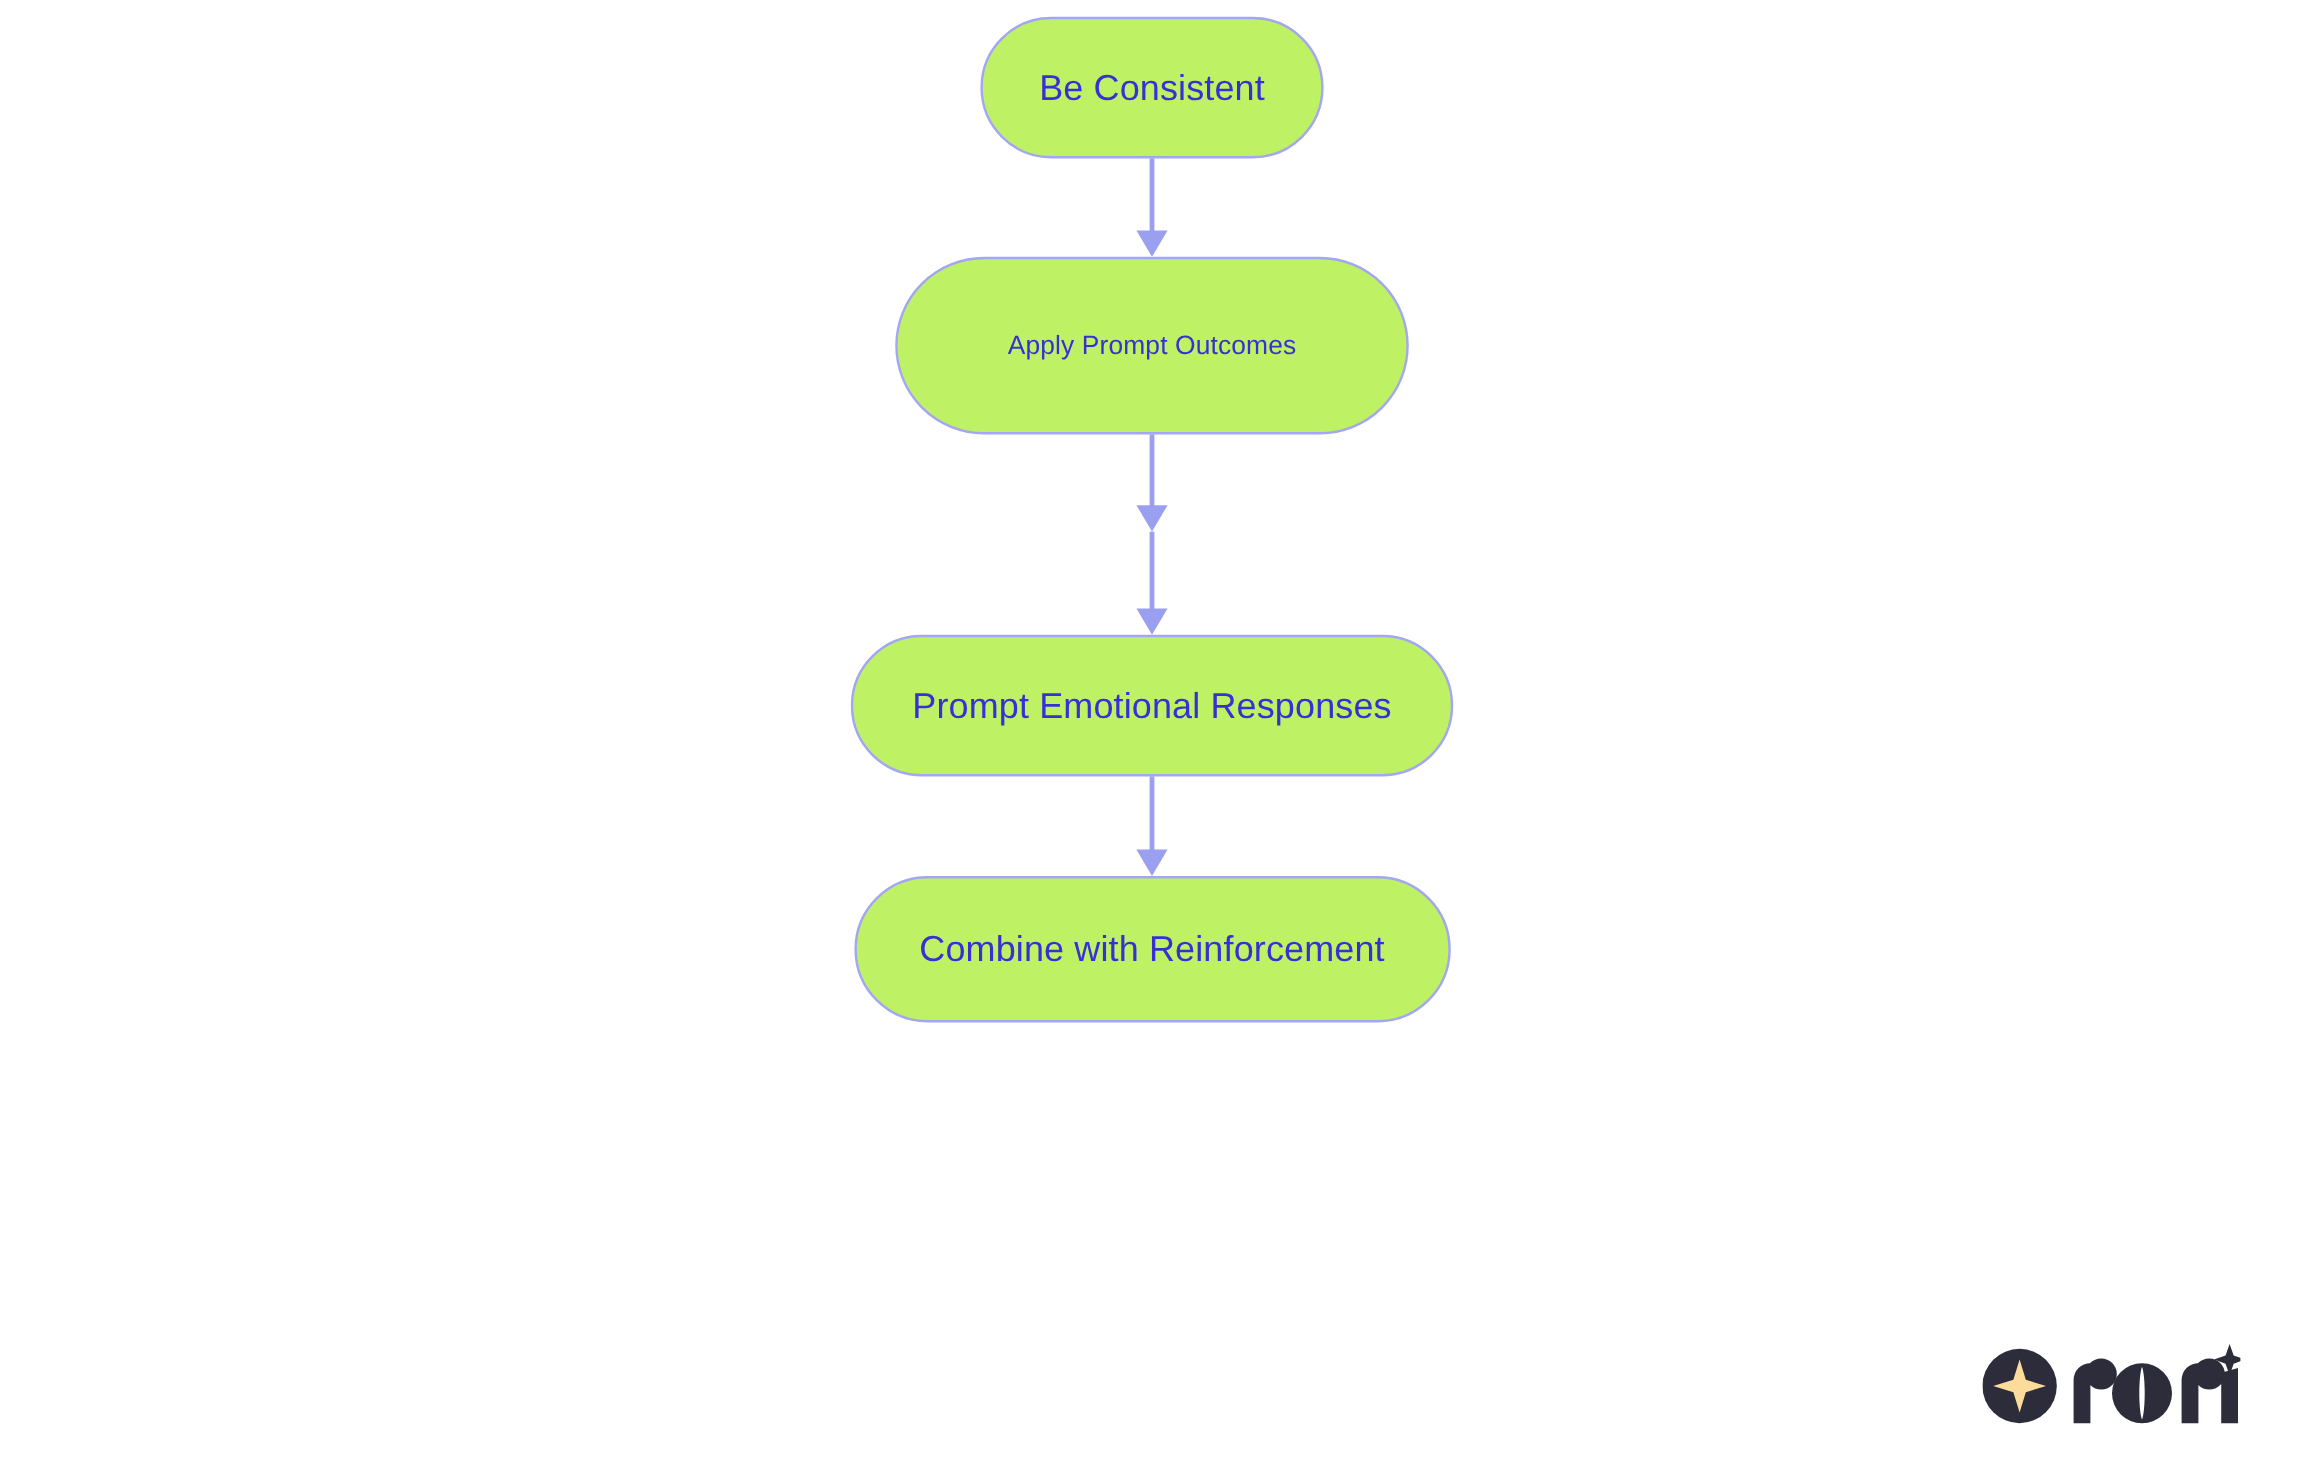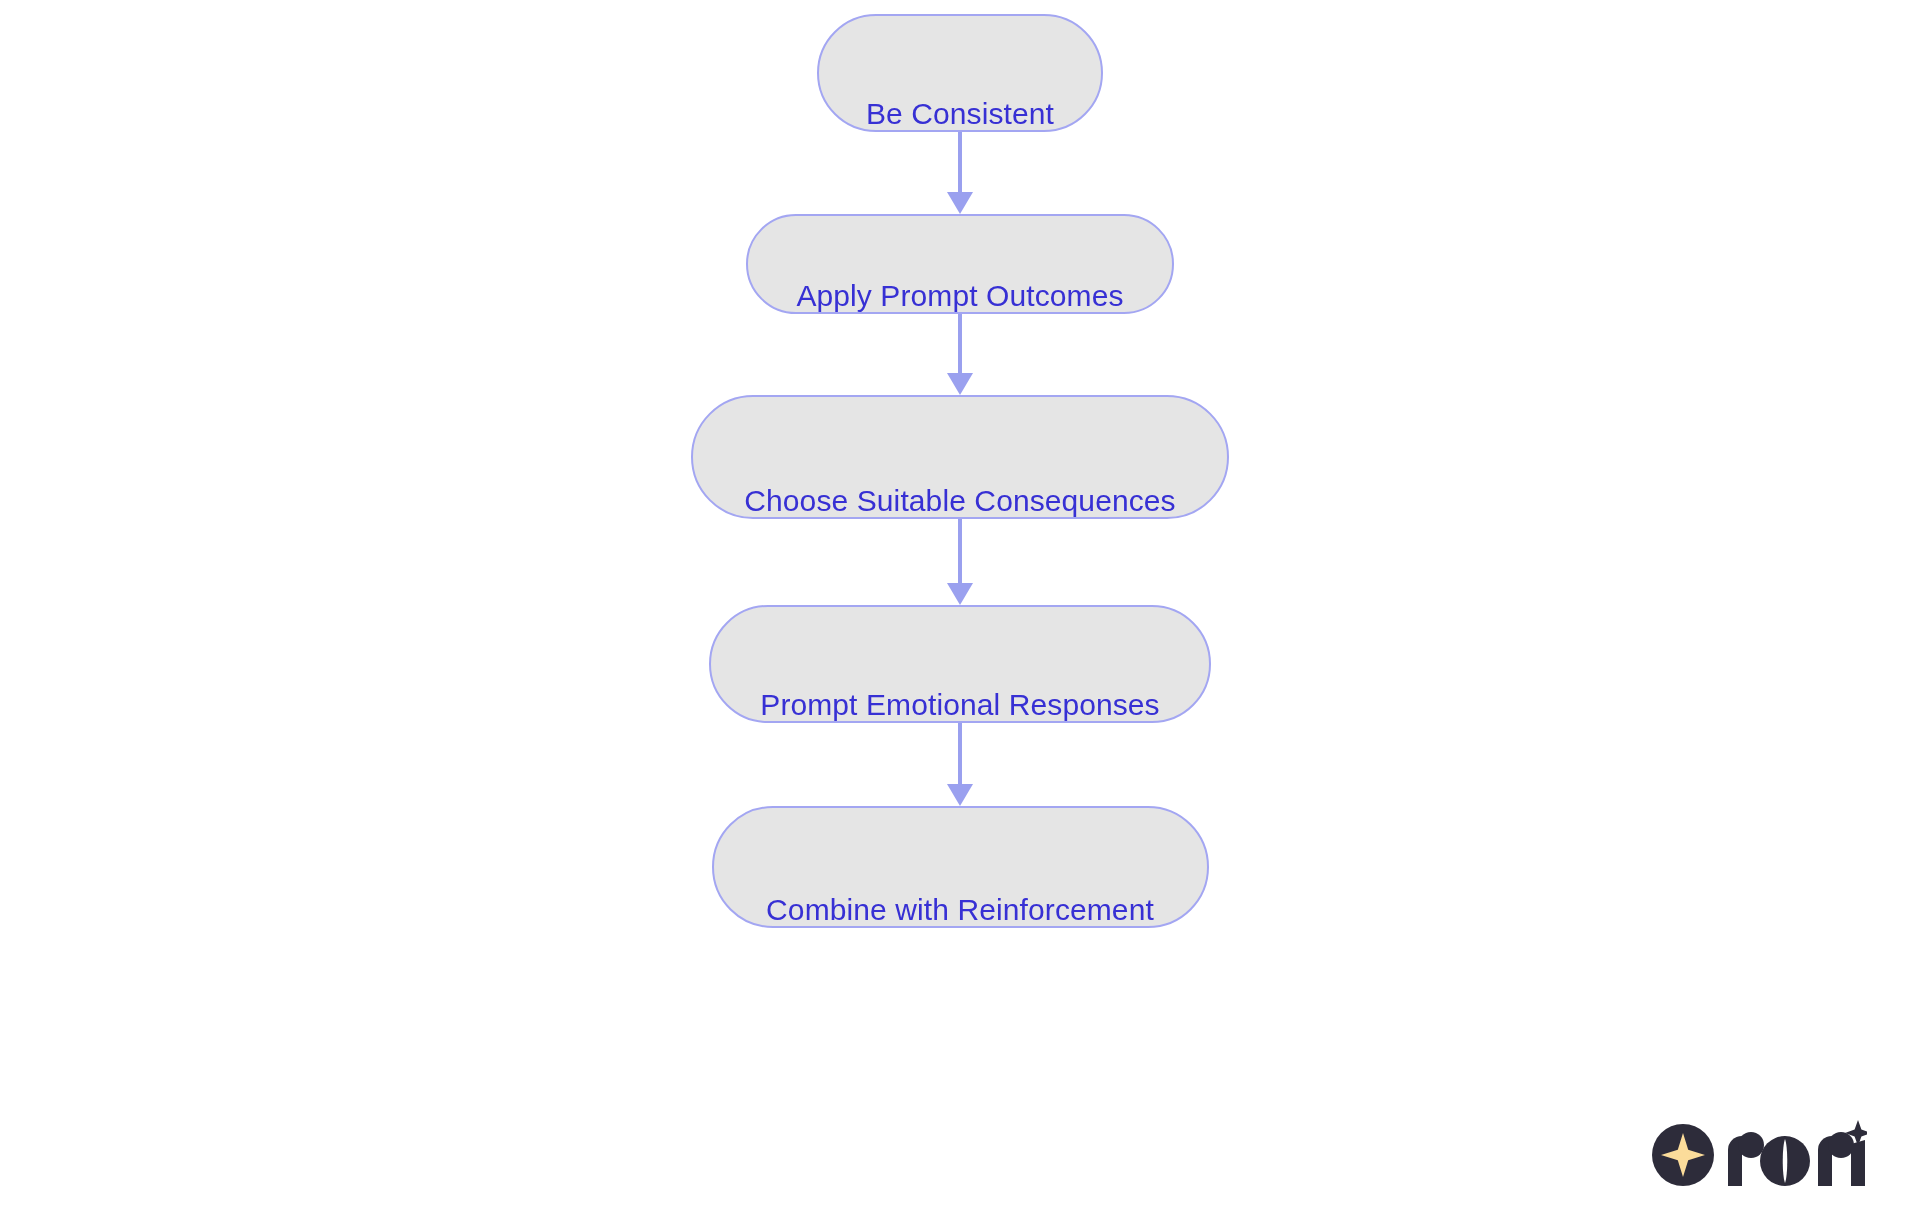--- a/index.html
+++ b/index.html
@@ -28,40 +28,40 @@
     top: 0;
     width: 1920px;
     display: flex;
     flex-direction: column;
     align-items: center;
   }
 
   .flow-node {
     box-sizing: border-box;
     display: flex;
-    align-items: flex-end;
+    align-items: center;
     justify-content: center;
-    background: #e5e5e5;
+    background: #bef264;
     border: 2px solid #a3a6f2;
     border-radius: 9999px;
     color: #3730d4;
     text-align: center;
     line-height: 1.1;
     letter-spacing: 0.1px;
   }
 
   .flow-node .node-label {
     display: block;
     padding: 0 34px;
     white-space: nowrap;
   }
 
   
   .node-1 { width: 286px; height: 118px; font-size: 30px; margin-top: 14px; }
-  .node-2 { width: 428px; height: 100px; font-size: 30px; }
+  .node-2 { width: 428px; height: 148px; font-size: 22px; }
   .node-3 { width: 538px; height: 124px; font-size: 30px; }
   .node-4 { width: 502px; height: 118px; font-size: 30px; }
   .node-5 { width: 497px; height: 122px; font-size: 30px; }
 
   .flow-connector {
     position: relative;
     width: 26px;
     display: flex;
     flex-direction: column;
     align-items: center;
@@ -113,23 +113,20 @@
 
     <div class="flow-node node-2">
       <span class="node-label">Apply Prompt Outcomes</span>
     </div>
 
     <div class="flow-connector conn-2">
       <div class="stem"></div>
       <div class="head"></div>
     </div>
 
-    <div class="flow-node node-3">
-      <span class="node-label">Choose Suitable Consequences</span>
-    </div>
 
     <div class="flow-connector conn-3">
       <div class="stem"></div>
       <div class="head"></div>
     </div>
 
     <div class="flow-node node-4">
       <span class="node-label">Prompt Emotional Responses</span>
     </div>
 

